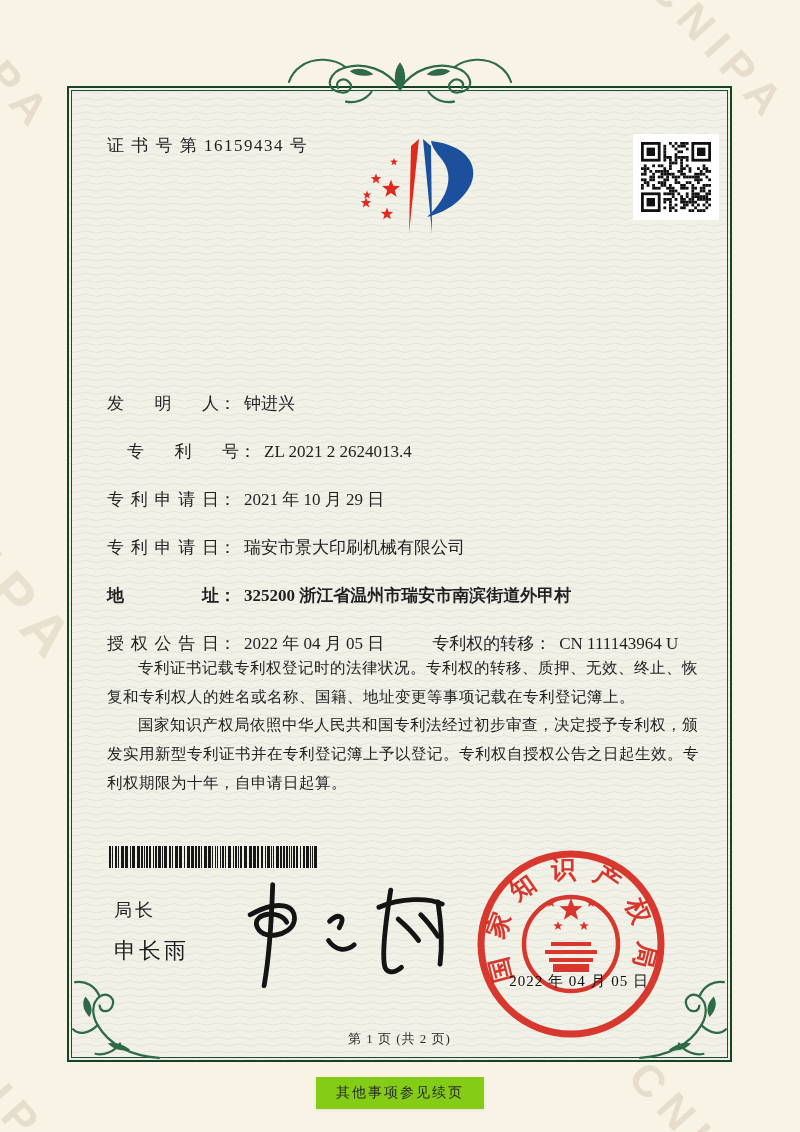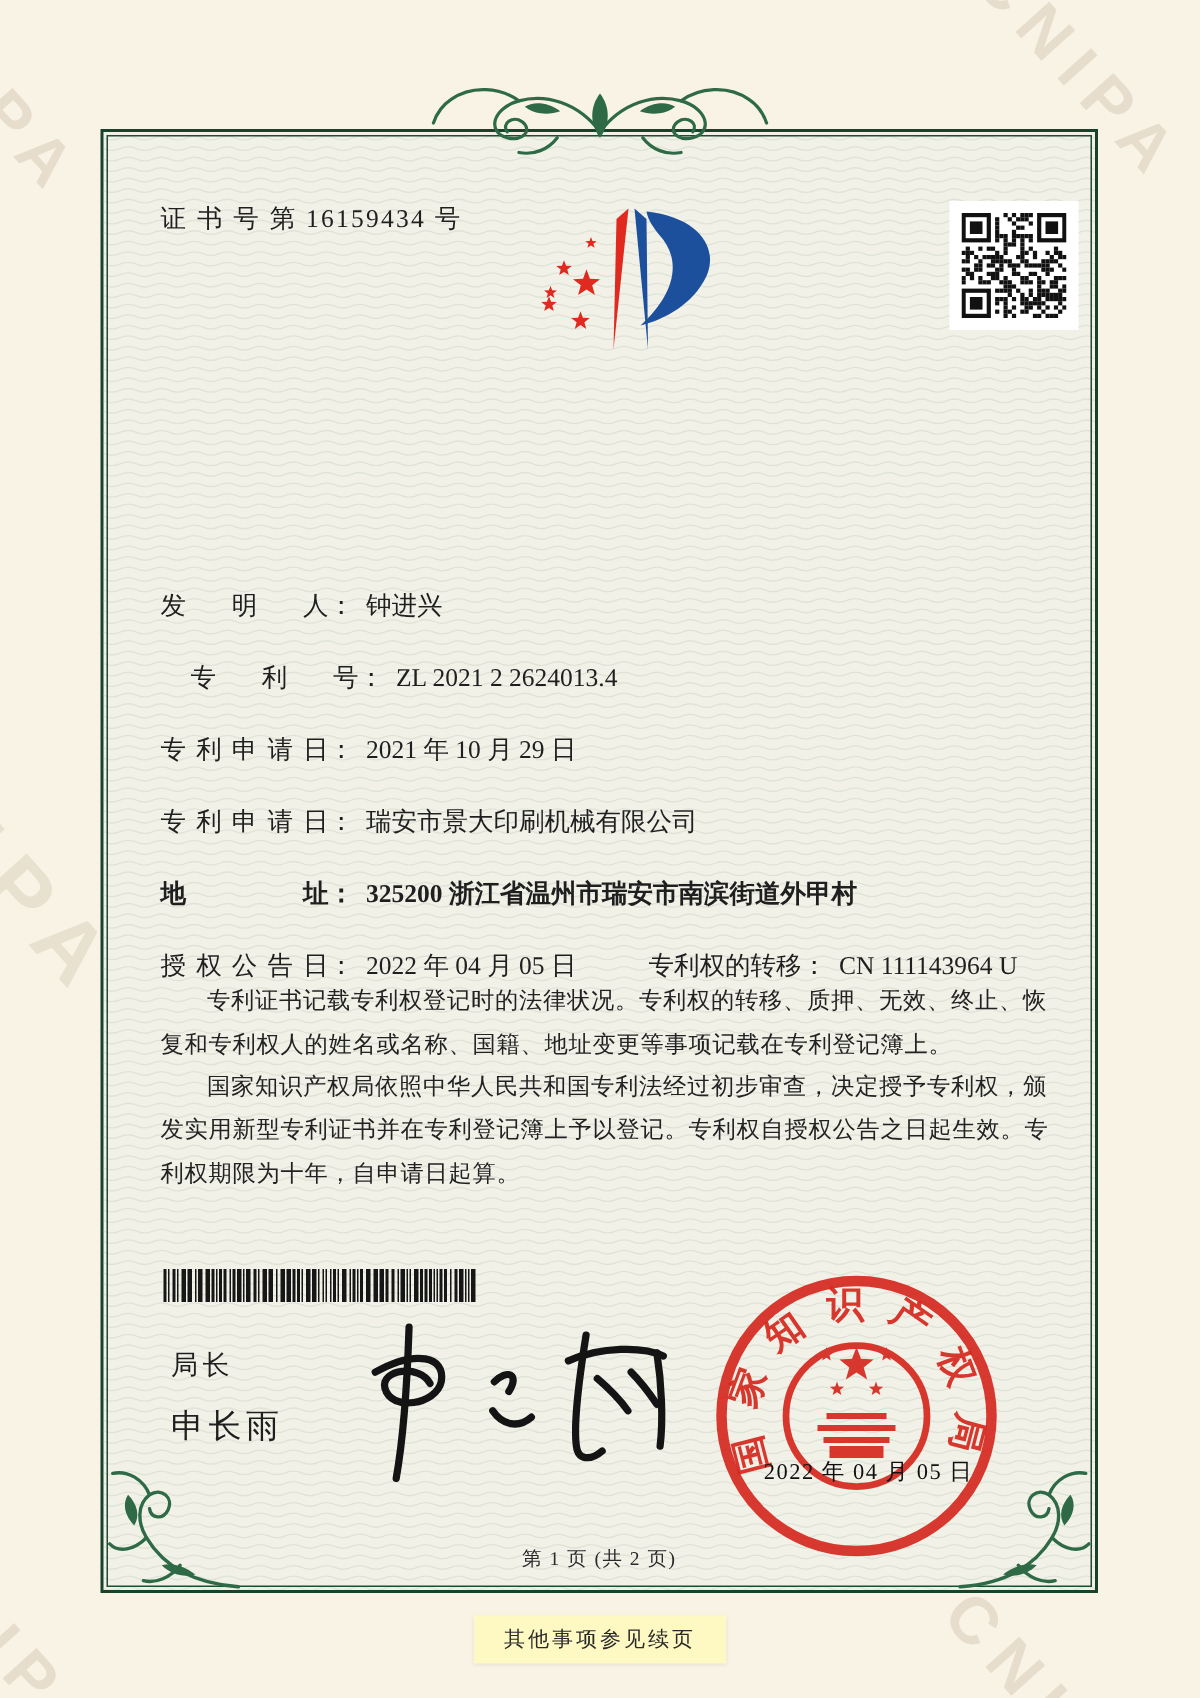--- a/index.html
+++ b/index.html
@@ -83,21 +83,21 @@
   .seal{position:absolute;left:402px;top:756px;width:200px;height:200px;}
   .seal-date{
     position:absolute;left:428px;top:884px;width:164px;text-align:center;
     font-size:15px;color:#101010;letter-spacing:1px;z-index:3;white-space:nowrap;
   }
 
   .page-info{position:absolute;left:0;top:942px;width:100%;text-align:center;font-size:13px;letter-spacing:1px;color:#2a2a2a;}
 
   .cont-note{
     position:absolute;left:50%;top:1077px;transform:translateX(-50%);
-    background:#fef9c3;padding:7px 20px;font-size:14px;letter-spacing:2px;
+    background:#84cc16;padding:7px 20px;font-size:14px;letter-spacing:2px;
     color:#2a2a2a;box-shadow:0 1px 3px rgba(0,0,0,.08);white-space:nowrap;
   }
 </style>
 </head>
 <body>
 
 <div class="page">
 
   <span class="wm" style="left:-58px;top:-28px">CNIPA</span>
   <span class="wm" style="left:676px;top:-38px">CNIPA</span>

